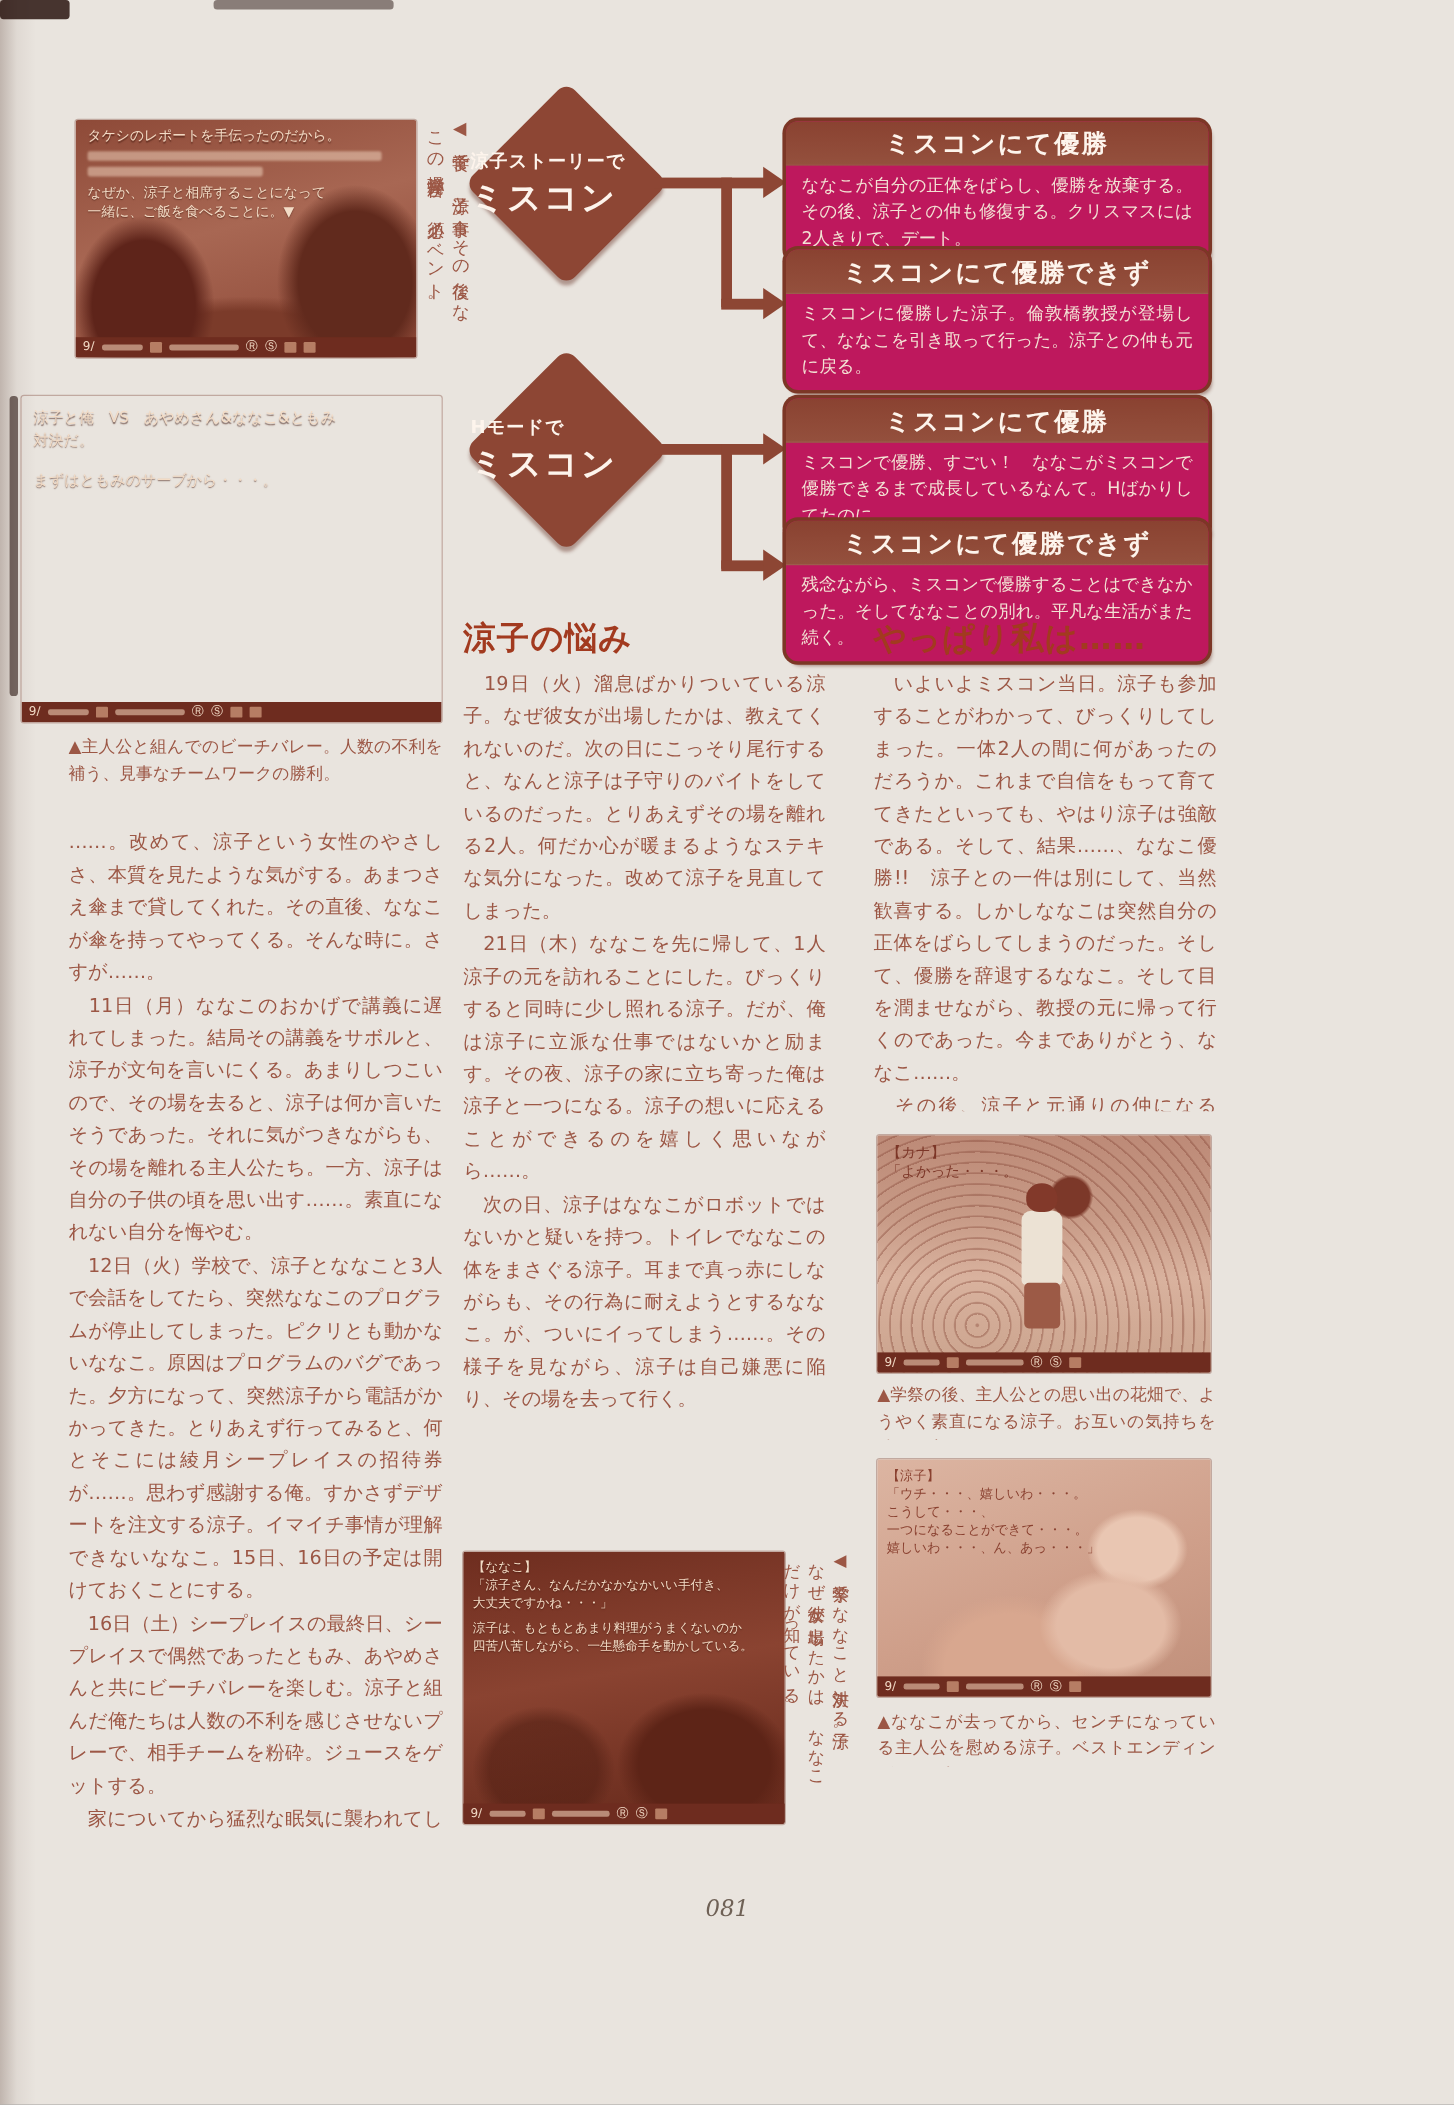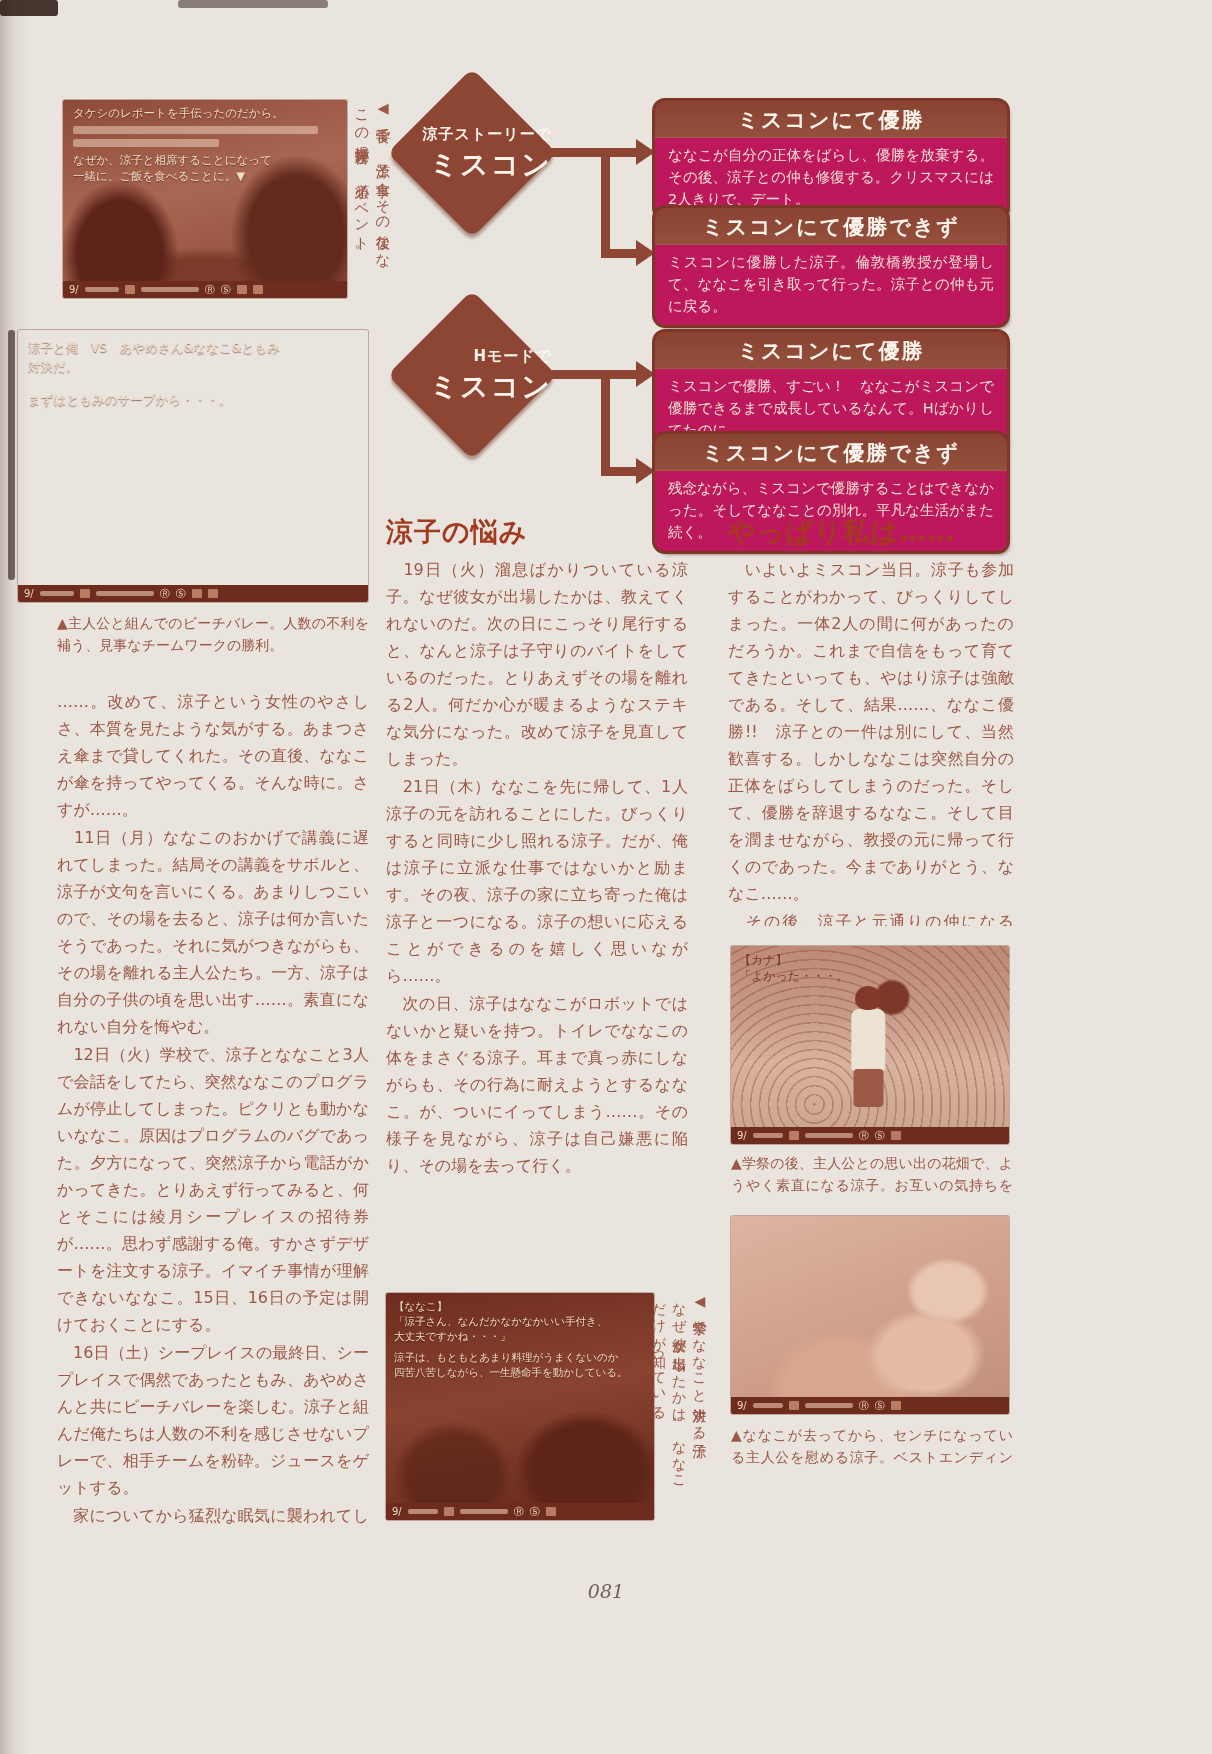--- a/index.html
+++ b/index.html
@@ -27,21 +27,21 @@
              color:#f0d8c4;font-size:10px;line-height:17px;}
   .hud .bar{height:5px;background:#d9b49c;opacity:.7;border-radius:2px;}
   .hud .chip{width:10px;height:9px;background:#c89275;opacity:.8;border-radius:1px;}
   .shot-dlg{position:absolute;font-size:11.5px;line-height:16px;color:#f3dcc6;
             text-shadow:0 1px 1px rgba(60,20,10,.6);}
   .blurline{height:8px;background:rgba(243,218,196,.5);border-radius:2px;filter:blur(.7px);margin:5px 0;}
 
   
   .diamond{position:absolute;width:120px;height:120px;background:#8d4634;border-radius:10px;
            transform:rotate(45deg);box-shadow:3px 3px 3px rgba(90,35,22,.4);}
-  .diamond-label{position:absolute;text-align:right;color:#fdf4ec;z-index:2;}
+  .diamond-label{position:absolute;text-align:left;color:#fdf4ec;z-index:2;}
   .diamond-label .l1{font-size:15px;font-weight:bold;letter-spacing:1px;}
   .diamond-label .l2{font-size:28px;font-weight:bold;letter-spacing:2px;margin-top:2px;}
   .outcome{position:absolute;background:#be185d;border-radius:10px;
            box-shadow:0 0 0 3px #7c3726,3px 4px 3px rgba(90,35,22,.45);overflow:hidden;}
   .outcome .title{background:linear-gradient(180deg,#8a4231,#94503d);color:#fdf4ec;
                   font-size:21px;font-weight:bold;text-align:center;letter-spacing:2px;
                   padding:5px 0 3px 0;border-bottom:1px solid rgba(255,240,230,.15);}
   .outcome .body{padding:6px 13px 8px 13px;color:#f3e2d4;font-size:14.5px;line-height:22px;text-align:justify;}
   .fc-h{position:absolute;height:9px;background:#8d4634;}
   .fc-v{position:absolute;width:9px;background:#8d4634;}
@@ -205,20 +205,27 @@
     </div>
   </div>
   <div class="caption" style="left:731px;top:1152px;width:282px;height:48px;">▲学祭の後、主人公との思い出の花畑で、ようやく素直になる涼子。お互いの気持ちを確かめ合う。</div>
 
   <div class="shot" style="left:731px;top:1216px;width:278px;height:198px;
               background:
                 radial-gradient(90px 70px at 70% 70%, #e3bba6 0 50%, transparent 66%),
                 radial-gradient(60px 48px at 78% 38%, #e9c6b2 0 55%, transparent 70%),
                 radial-gradient(110px 90px at 40% 88%, #d8a78f 0 50%, transparent 68%),
                 linear-gradient(160deg,#dcb5a2 0%,#cf9f8a 55%,#c08f7a 100%);">
+    <div class="shot-dlg" style="left:8px;top:6px;color:#8a4130;text-shadow:none;font-size:11px;line-height:15px;">
+      <div>【涼子】</div>
+      <div>「ウチ・・・、嬉しいわ・・・。</div>
+      <div>こうして・・・、</div>
+      <div>一つになることができて・・・。</div>
+      <div>嬉しいわ・・・、ん、あっ・・・」</div>
+    </div>
     <div class="hud">
       <span>9/</span>
       <span class="bar" style="width:30px;"></span>
       <span class="chip"></span>
       <span class="bar" style="width:48px;"></span>
       <span>Ⓡ</span>
       <span>Ⓢ</span>
       <span class="chip"></span>
     </div>
   </div>

